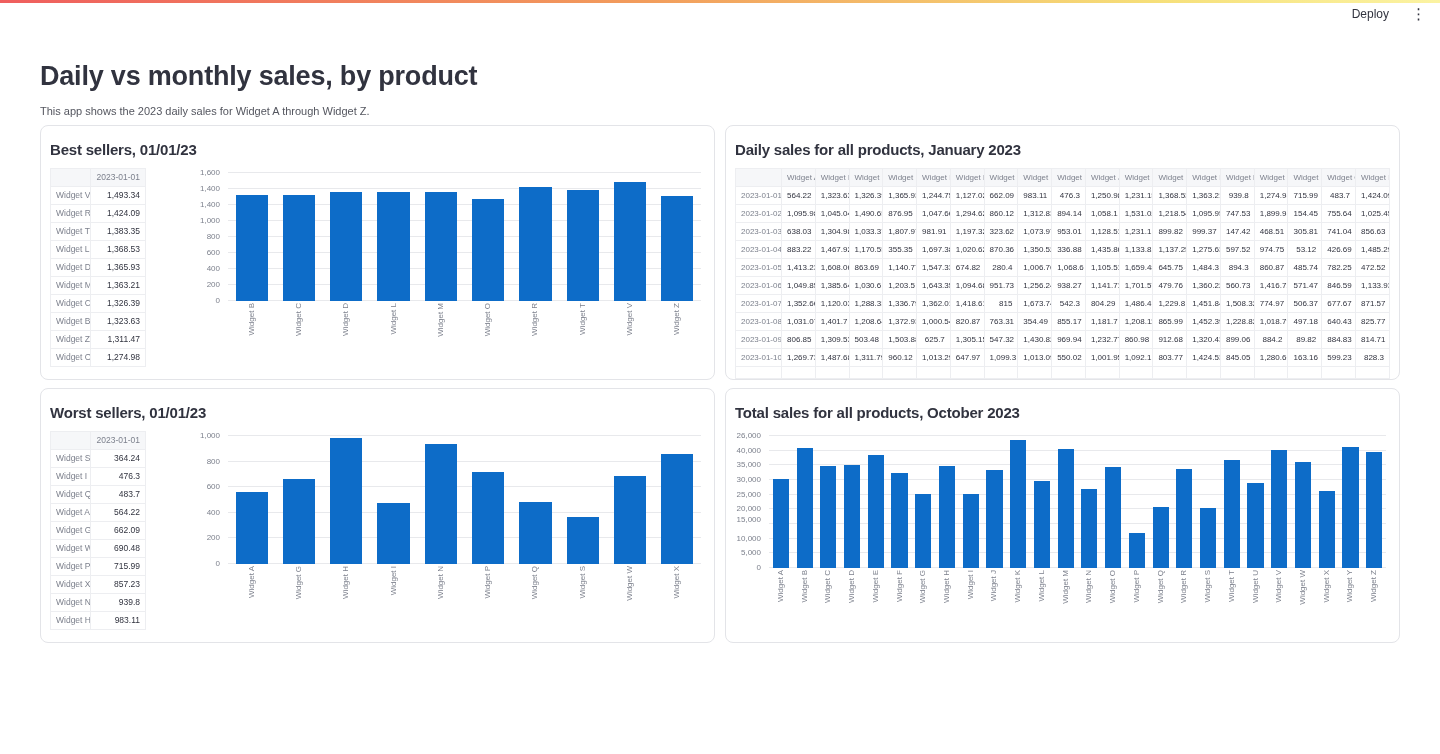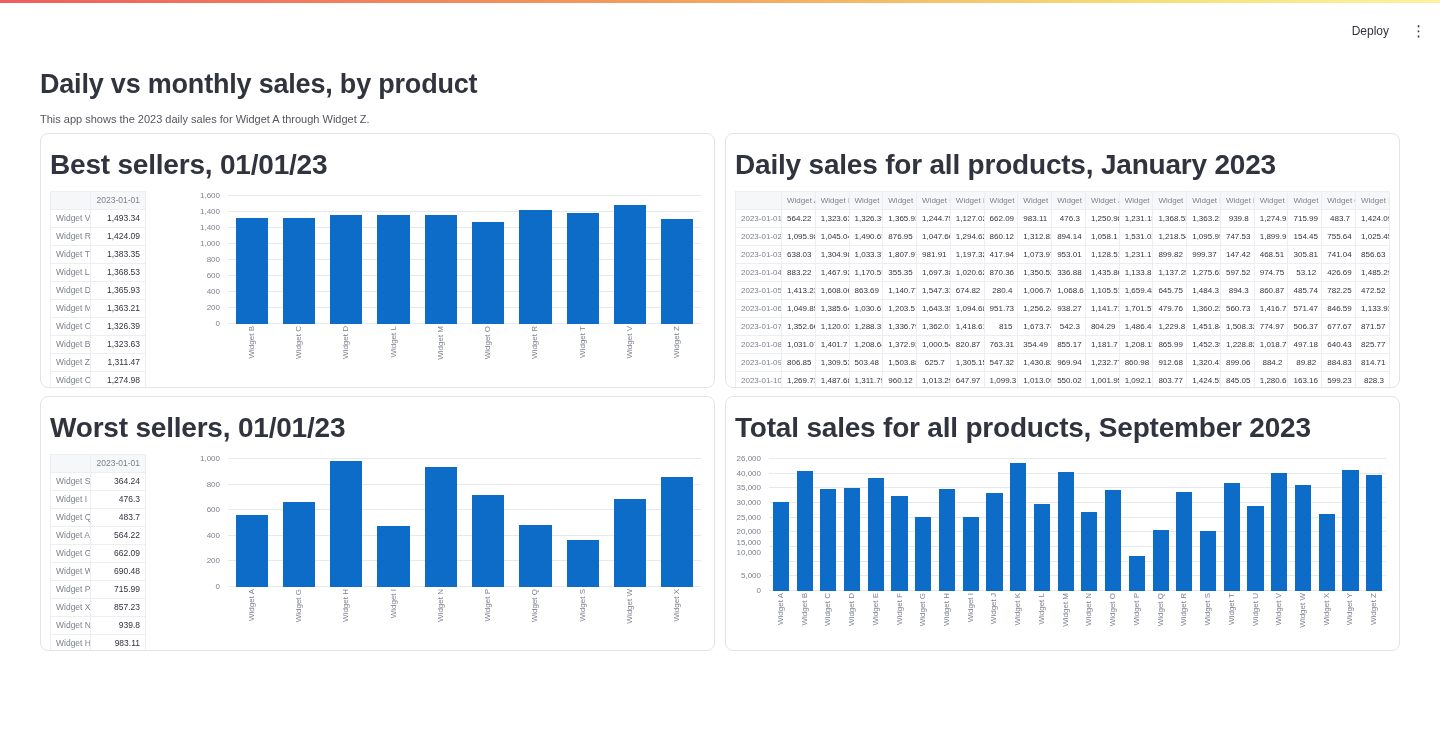--- a/index.html
+++ b/index.html
@@ -4,34 +4,34 @@
 <style>
   :root{ --accent:#0d6cc8; --dark:#31333f; --gray:#7d818d; --border:#e3e4e8; --cellborder:#edeef1; --headbg:#f6f7f9; --grid:#e8e9ec; }
   *{box-sizing:border-box;}
   html,body{margin:0;padding:0;}
   body{
     width:1440px;height:754px;overflow:hidden;background:#fff;
     font-family:"Liberation Sans",sans-serif;color:var(--dark);position:relative;
   }
   .decoration{position:absolute;top:0;left:0;right:0;height:3px;
     background:linear-gradient(90deg,#ef5e5e 0%,#f29d5c 45%,#f6df79 80%,#fbf3a2 100%);}
-  .toolbar{position:absolute;top:22px;right:10px;display:flex;align-items:flex-start;gap:14px;}
+  .toolbar{position:absolute;top:5px;right:10px;display:flex;align-items:flex-start;gap:14px;}
   .deploy{font-size:12px;color:var(--dark);background:none;border:none;cursor:pointer;font-family:inherit;padding:2px 4px;}
   .kebab{font-size:15px;color:var(--dark);line-height:1;cursor:pointer;padding:1px 4px;border-radius:4px;}
-  .main{padding:12px 40px;}
+  .main{padding:4px 40px;}
   h1.title{font-size:27px;font-weight:700;margin:0;padding-top:57px;letter-spacing:-0.2px;}
   .caption{font-size:11px;color:#54565f;margin-top:13px;}
   .panel{border:1px solid var(--border);border-radius:8px;background:#fff;}
   .date-panel{margin-top:12px;width:calc(50% - 5px);padding:10px 9px 12px;}
   .date-label{font-size:11px;color:var(--dark);margin-bottom:6px;}
   .date-input{display:block;width:100%;background:#f0f2f6;border:none;border-radius:6px;
     height:22px;font-size:11px;color:var(--dark);padding:0 9px;font-family:inherit;}
   .grid{margin-top:8px;display:grid;grid-template-columns:1fr 1fr;gap:8px 10px;}
   .grid .panel{height:255px;overflow:hidden;padding:15px 9px 0;}
-  h2.panel-title{font-size:28px;font-weight:700;margin:0 0 10px;letter-spacing:-0.2px;}
+  h2.panel-title{font-size:15px;font-weight:700;margin:0 0 10px;letter-spacing:-0.2px;}
   .split{display:flex;gap:48px;}
   
   table.df{border-collapse:collapse;font-size:8.5px;table-layout:fixed;}
   table.df th,table.df td{border:1px solid var(--cellborder);padding:3px 5px;height:17px;line-height:11px;overflow:hidden;white-space:nowrap;}
   table.df th{background:var(--headbg);color:var(--gray);font-weight:400;text-align:right;}
   table.df td.idx{color:var(--gray);text-align:left;}
   table.df td.val{color:var(--dark);text-align:right;}
   table.small{width:96px;}
   table.small th.corner{width:40px;}
   table.matrix{width:100%;font-size:8px;}
@@ -279,21 +279,21 @@
               <td class="val">1,025.45</td>
             </tr>
             <tr>
               <td class="idx">2023-01-03</td>
               <td class="val">638.03</td>
               <td class="val">1,304.98</td>
               <td class="val">1,033.37</td>
               <td class="val">1,807.97</td>
               <td class="val">981.91</td>
               <td class="val">1,197.32</td>
-              <td class="val">417.94</td>
+              <td class="val">323.62</td>
               <td class="val">1,073.97</td>
               <td class="val">953.01</td>
               <td class="val">1,128.51</td>
               <td class="val">1,231.1</td>
               <td class="val">899.82</td>
               <td class="val">999.37</td>
               <td class="val">147.42</td>
               <td class="val">468.51</td>
               <td class="val">305.81</td>
               <td class="val">741.04</td>
@@ -601,30 +601,30 @@
               </div>
               <div class="band xband">
                 <span class="vtext">Widget X</span>
               </div>
             </div>
           </div>
       </div>
     </div>
 
     <div class="panel">
-      <h2 class="panel-title">Total sales for all products, September 2023</h2>
+      <h2 class="panel-title">Total sales for all products, October 2023</h2>
       <div class="split">
         <div class="chart" style="height: 194px;">
             <div class="plot" style="left: 34px; height: 132px;">
               <div class="gridline" style="bottom: 0px;"></div>
               <div class="ytick" style="bottom: 0px; left: -34px; width: 26px;">0</div>
               <div class="gridline" style="bottom: 14.6667px;"></div>
               <div class="ytick" style="bottom: 14.6667px; left: -34px; width: 26px;">5,000</div>
               <div class="gridline" style="bottom: 29.3333px;"></div>
-              <div class="ytick" style="bottom: 38px; left: -34px; width: 26px;">10,000</div>
+              <div class="ytick" style="bottom: 29px; left: -34px; width: 26px;">10,000</div>
               <div class="gridline" style="bottom: 44px;"></div>
               <div class="ytick" style="bottom: 48px; left: -34px; width: 26px;">15,000</div>
               <div class="gridline" style="bottom: 58.6667px;"></div>
               <div class="ytick" style="bottom: 58.6667px; left: -34px; width: 26px;">20,000</div>
               <div class="gridline" style="bottom: 73.3333px;"></div>
               <div class="ytick" style="bottom: 73.3333px; left: -34px; width: 26px;">25,000</div>
               <div class="gridline" style="bottom: 88px;"></div>
               <div class="ytick" style="bottom: 88px; left: -34px; width: 26px;">30,000</div>
               <div class="gridline" style="bottom: 102.667px;"></div>
               <div class="ytick" style="bottom: 102.667px; left: -34px; width: 26px;">35,000</div>

